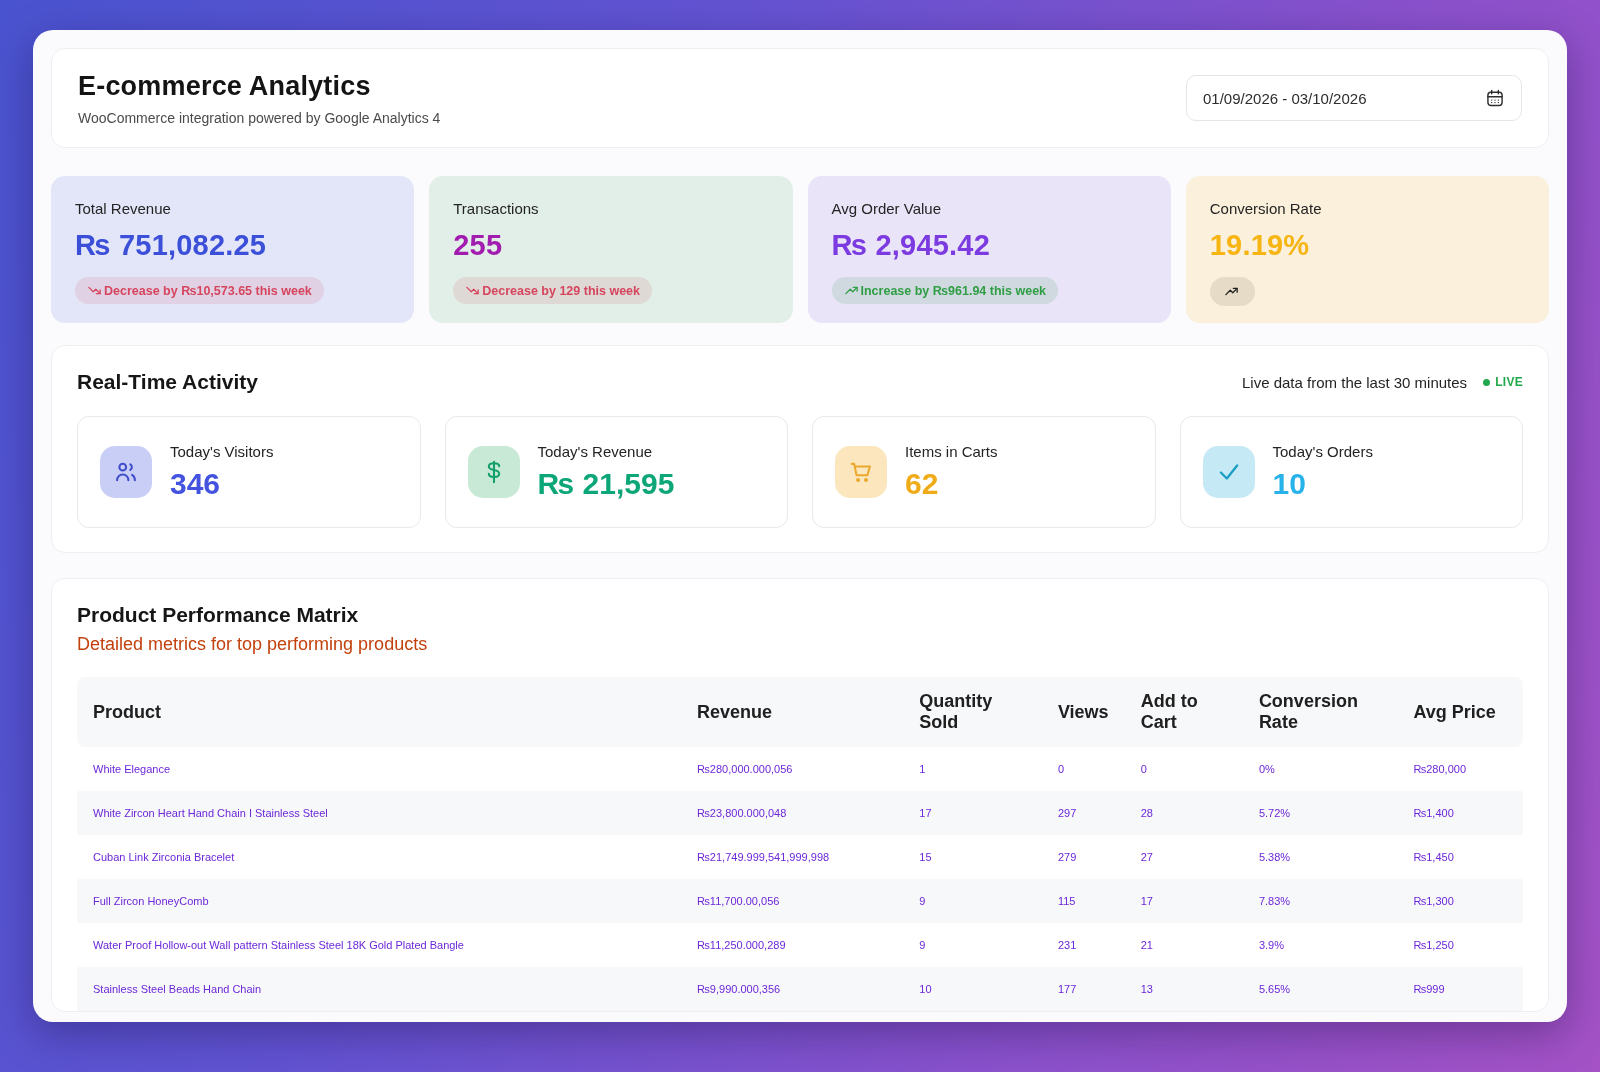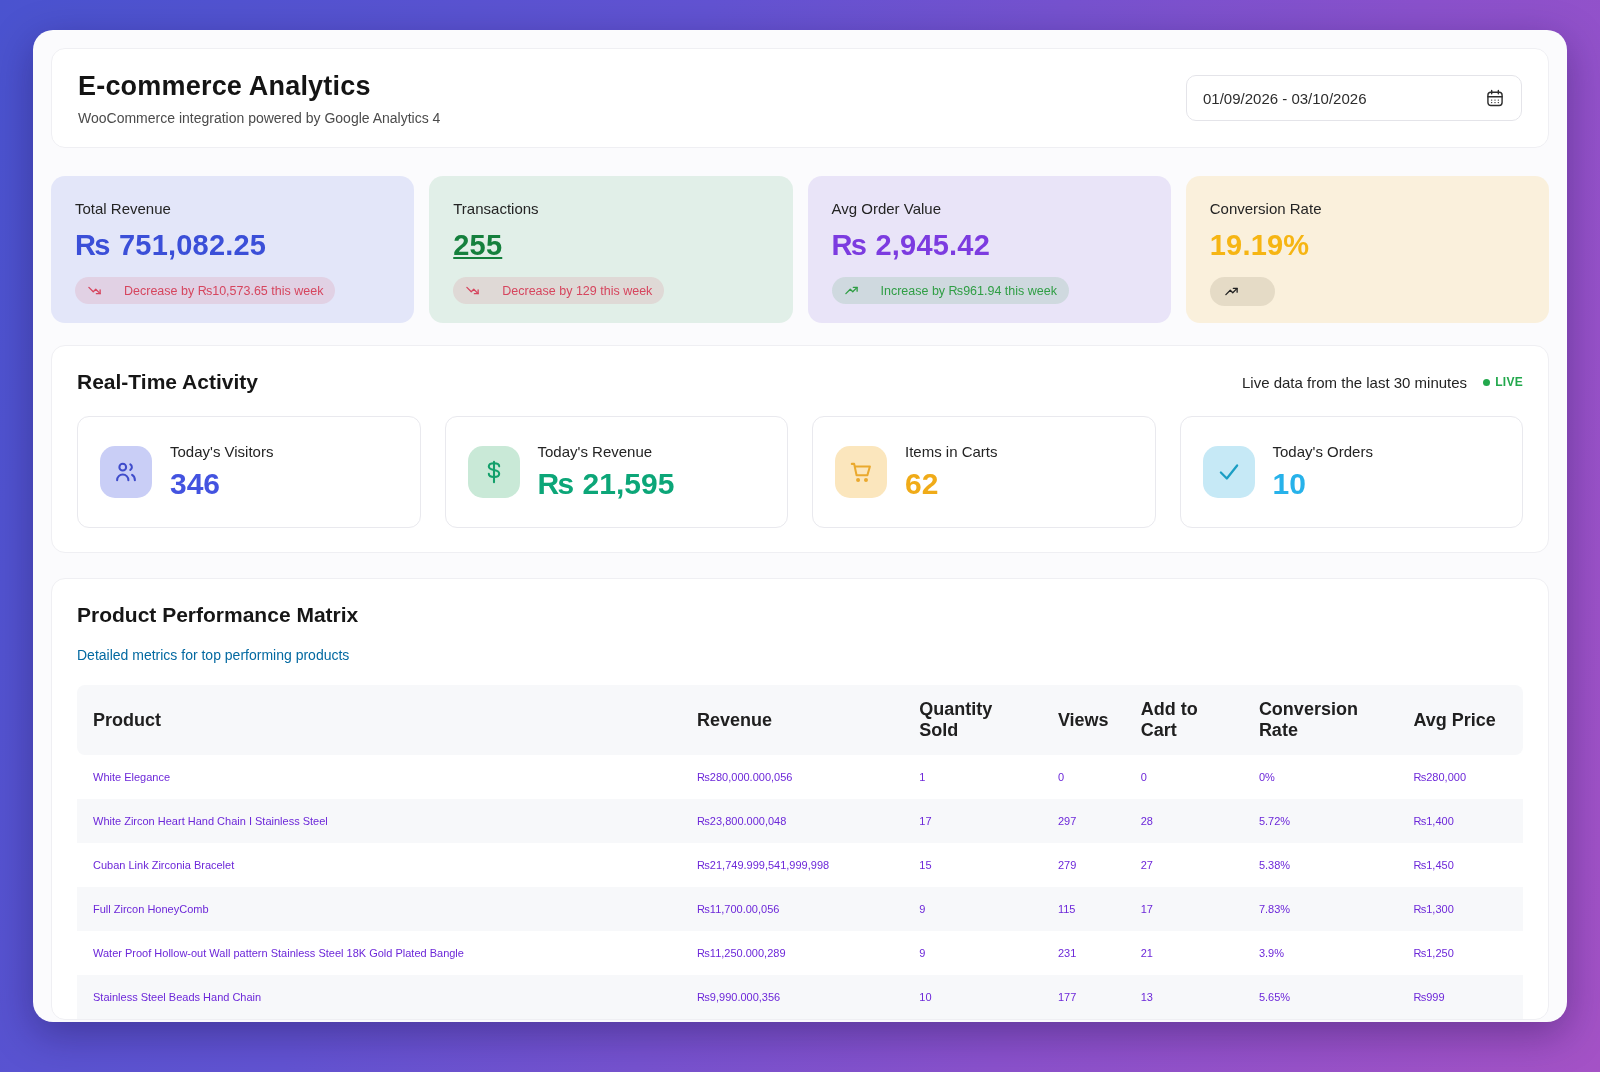--- a/index.html
+++ b/index.html
@@ -44,41 +44,41 @@
     font-size: 15px; color: #2d2d2d;
     cursor: pointer;
   }
   .icon { display: inline-flex; align-items: center; justify-content: center; }
   
   .stats-row { display: flex; gap: 15px; margin-bottom: 22px; }
   .stat-card { flex: 1; height: 147px; border-radius: 14px; padding: 24px 24px 20px; }
   .stat-label { font-size: 15px; color: #242424; }
   .stat-value { font-size: 29px; font-weight: 700; margin: 12px 0 15px; letter-spacing: .2px; }
   .badge {
-    display: inline-flex; align-items: center; gap: 22px;
-    font-size: 12.5px; font-weight: 400;
+    display: inline-flex; align-items: center; gap: 2px;
+    font-size: 12.5px; font-weight: 700;
     padding: 6px 12px; border-radius: 999px;
   }
   .badge svg { flex: 0 0 auto; }
   .sc-revenue   { background: #e3e6f9; }
   .sc-revenue .stat-value { color: #3b4fd8; }
   .sc-trans     { background: #e1efe8; }
-  .sc-trans .stat-value { color: #15803d; text-decoration: underline; }
+  .sc-trans .stat-value { color: #a21caf; }
   .sc-aov       { background: #e9e4f8; }
   .sc-aov .stat-value { color: #7c3be0; }
   .sc-conv      { background: #faf0dc; }
   .sc-conv .stat-value { color: #f6b513; }
   .badge-down { background: rgba(214,69,94,.13); color: #d6455e; }
   .badge-up   { background: rgba(47,158,68,.14); color: #2f9e44; }
   .badge-neutral { background: rgba(125,112,86,.16); color: #222; padding: 7px 14px; }
   
   .section-card { padding: 24px 25px; }
   .section-head { display: flex; align-items: center; justify-content: space-between; }
   .section-title { font-size: 21px; font-weight: 600; color: #161616; }
-  .section-sub { font-size: 14px; color: #0369a1; margin-top: 20px; }
+  .section-sub { font-size: 18px; color: #c2410c; margin-top: 7px; }
   .live-wrap { display: flex; align-items: center; gap: 16px; }
   .live-note { font-size: 15px; color: #242424; }
   .live-badge { display: inline-flex; align-items: center; gap: 5px; font-size: 12px; font-weight: 700; color: #22a84c; letter-spacing: .3px; }
   .live-dot { width: 7px; height: 7px; border-radius: 50%; background: #22a84c; }
   .rt-row { display: flex; gap: 24px; margin-top: 22px; }
   .rt-card {
     flex: 1; height: 112px;
     border: 1px solid #e9e9ee; border-radius: 12px;
     display: flex; align-items: center; gap: 18px;
     padding: 0 22px;

